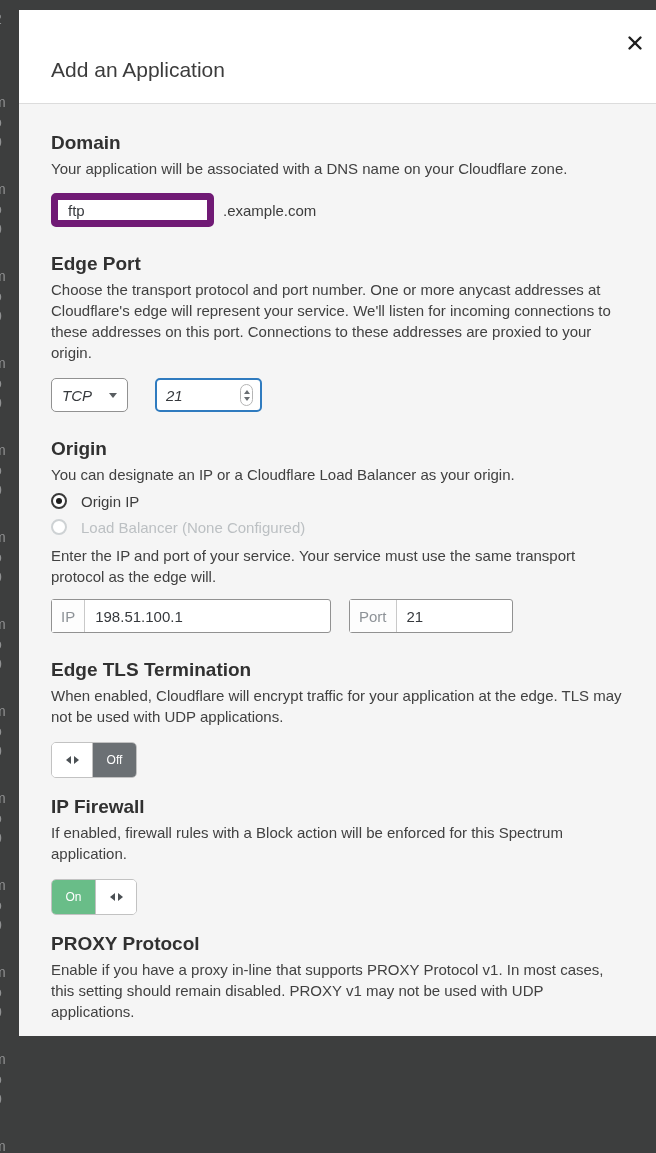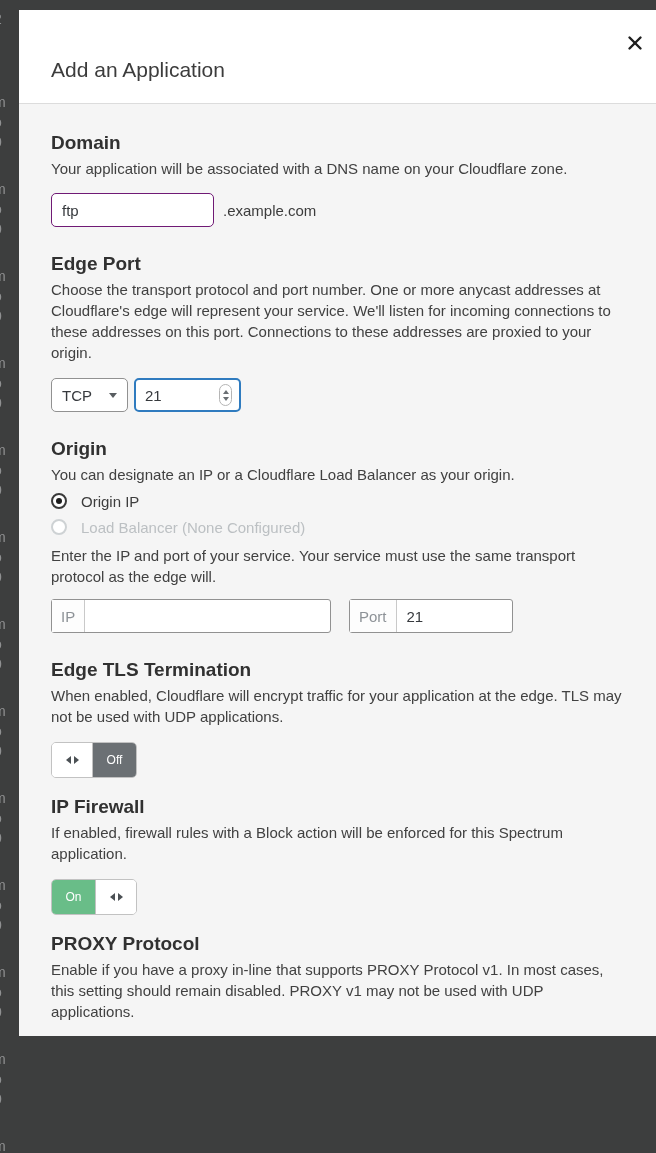--- a/index.html
+++ b/index.html
@@ -46,28 +46,28 @@
   }
   .mt28 { margin-top: 28px; }
   .mt20 { margin-top: 20px; }
   .desc {
     margin: 6px 0 0; font-size: 15px; line-height: 21px; color: #414141; max-width: 578px;
   }
 
   
   .domain-row { display: flex; align-items: center; margin-top: 14px; }
   .text-input {
-    height: 34px; box-sizing: border-box; border: 1px solid #701a75; border-radius: 5px;
+    height: 34px; box-sizing: border-box; border: 7px solid #701a75; border-radius: 5px;
     background: #fff; font-size: 15px; color: #36393d; padding: 0 10px; outline: none;
     font-family: inherit;
   }
   .domain-input { width: 163px; }
   .suffix { margin-left: 9px; font-size: 15px; color: #3c3c3c; }
 
-  .edgeport-row { display: flex; align-items: flex-end; gap: 6px; margin-top: 15px; }
+  .edgeport-row { display: flex; align-items: flex-end; gap: 27px; margin-top: 15px; font-style: italic; }
   .select-box {
     width: 77px; height: 34px; box-sizing: border-box; border: 1px solid #919191; border-radius: 5px;
     background: #fff; display: flex; align-items: center; justify-content: space-between;
     padding: 0 10px; font-size: 15px; color: #36393d; cursor: pointer;
   }
   .chevron-down {
     width: 0; height: 0; border-left: 4px solid transparent; border-right: 4px solid transparent;
     border-top: 5px solid #585d61;
   }
   .number-box {
@@ -245,20 +245,21 @@
       <span class="radio-label">Origin IP</span>
     </div>
     <div class="radio-row disabled">
       <span class="radio-outer"></span>
       <span class="radio-label">Load Balancer (None Configured)</span>
     </div>
     <p class="desc" style="margin-top:8px">Enter the IP and port of your service. Your service must use the same transport protocol as the edge will.</p>
     <div class="groups-row">
       <div class="input-group ip-group">
         <span class="prefix">IP</span>
+        <span class="group-value">198.51.100.1</span>
       </div>
       <div class="input-group portg-group">
         <span class="prefix">Port</span>
         <span class="group-value">21</span>
       </div>
     </div>
 
     
     <h3 class="section-label mt28">Edge TLS Termination</h3>
     <p class="desc">When enabled, Cloudflare will encrypt traffic for your application at the edge. TLS may not be used with UDP applications.</p>

